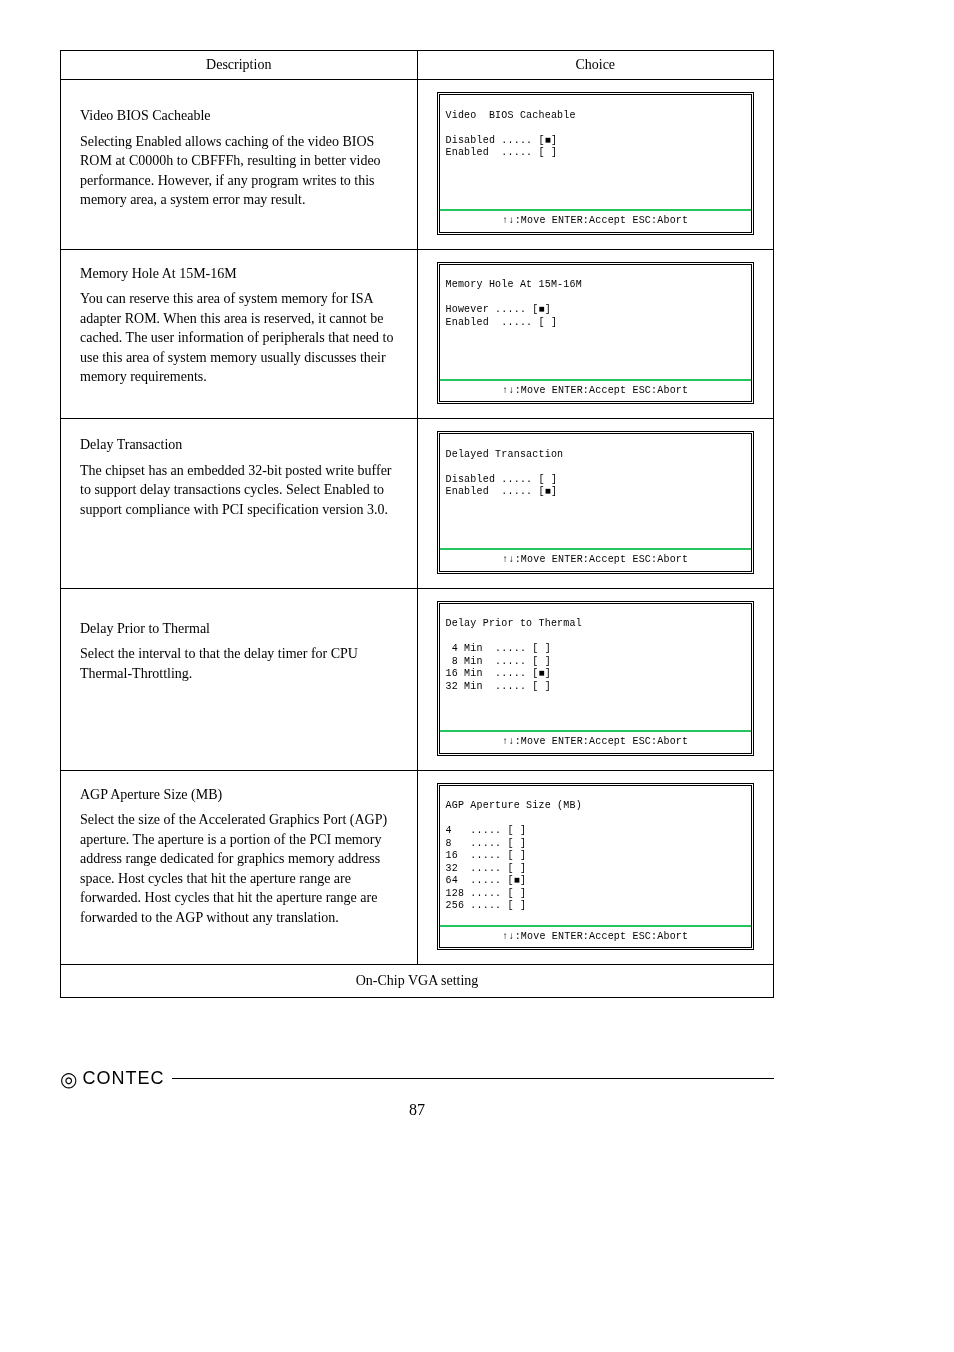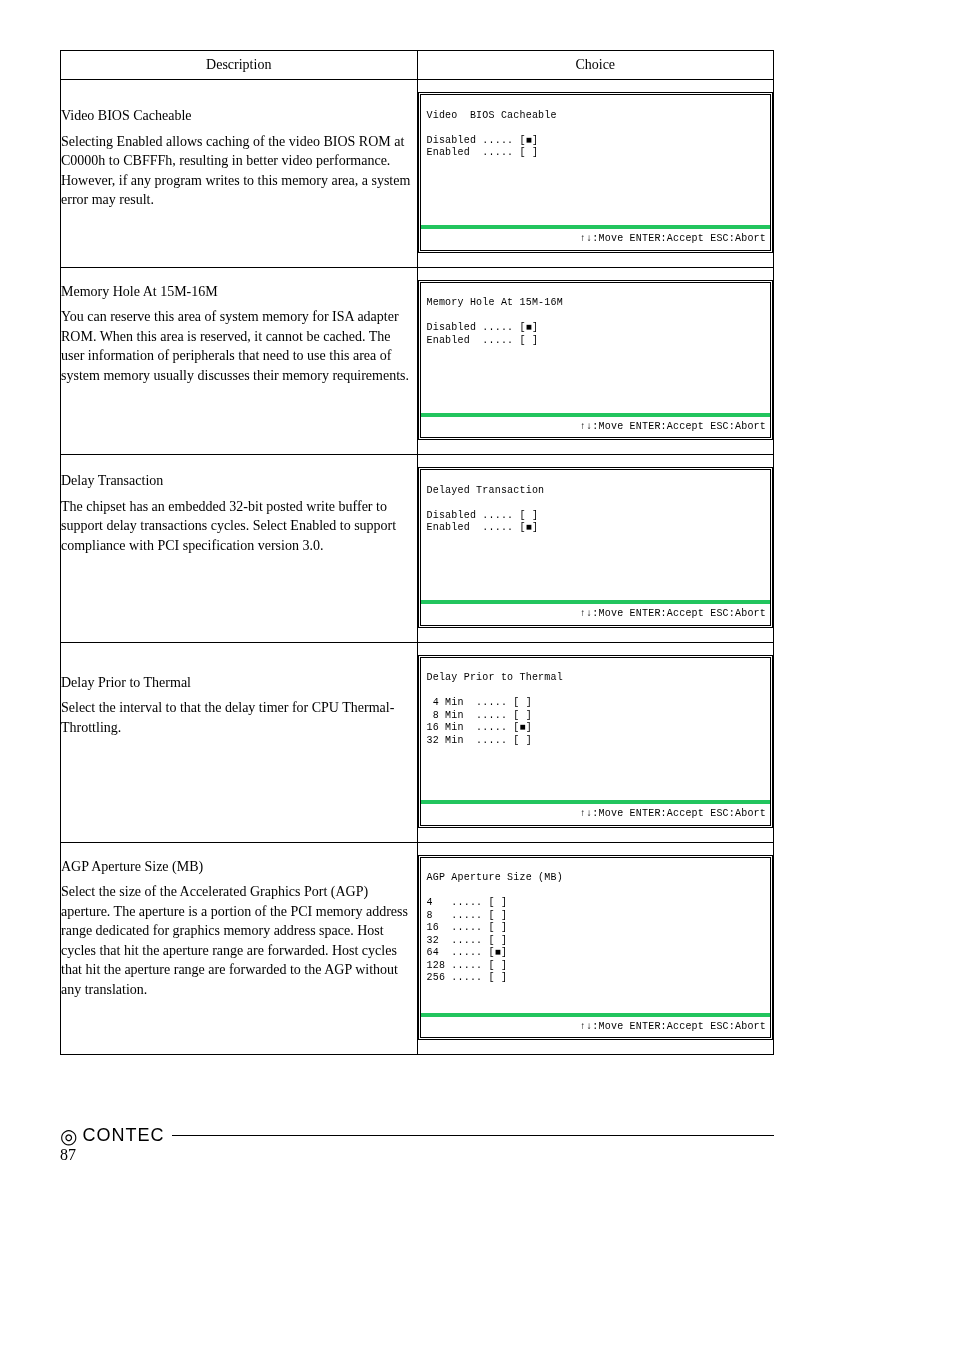--- a/index.html
+++ b/index.html
@@ -14,21 +14,21 @@
   table.main {
     border-collapse: collapse;
     width: 100%;
     table-layout: fixed;
     border-radius: 9px;
   }
   table.main > tbody > tr > td,
   table.main > thead > tr > th {
     border: 1px solid #000;
     vertical-align: top;
-    padding: 8px 0;
+    padding: 8px 19px;
   }
   table.main > thead > tr > th {
     text-align: center;
     font-weight: normal;
     font-family: "Times New Roman", serif;
     padding: 6px;
   }
   .desc p {
     margin: 6px 0;
     line-height: 1.4;
@@ -39,23 +39,23 @@
     margin: 4px 0 6px 0;
     font-family: "Courier New", monospace;
     font-size: 10px;
     white-space: pre;
     line-height: 1.25;
     box-sizing: border-box;
     padding: 2px 6px 4px 6px;
     letter-spacing: 0.2px;
   }
   .bios-footer {
-    text-align: right;
-    border-top: 4px solid #22c55e;
-    margin: 28px -6px -4px -6px;
+    text-align: center;
+    border-top: 2px solid #22c55e;
+    margin: 12px -6px -4px -6px;
     padding: 4px;
   }
   .onchip td {
     text-align: center;
     font-family: "Times New Roman", serif;
     padding: 6px;
   }
   .footer {
     margin-top: 70px;
     display: flex;
@@ -73,23 +73,24 @@
   .contec-mark {
     font-size: 20px;
     line-height: 1;
   }
   .footer-line {
     flex: 1;
     border-top: 1px solid #000;
     margin-left: 8px;
   }
   .page-no {
-    text-align: left;
+    text-align: center;
     font-family: "Times New Roman", serif;
     font-size: 16px;
+    margin-top: 12px;
   }
 </style>
 </head>
 <body>
 
 <table class="main">
   <thead>
     <tr>
       <th>Description</th>
       <th>Choice</th>
@@ -117,21 +118,21 @@
 
     <tr>
       <td class="desc">
         <p>Memory Hole At 15M-16M</p>
         <p>You can reserve this area of system memory for ISA adapter ROM.   When this area is reserved, it cannot be cached. The user information of peripherals that need to use this area of system memory usually discusses their memory requirements.</p>
       </td>
       <td>
         <div class="bios-box">
 <span>Memory Hole At 15M-16M</span>
 
-<span>Disabled ..... [■]
+<span>However ..... [■]
 Enabled  ..... [ ]</span>
 
 
 
 <div class="bios-footer">↑↓:Move ENTER:Accept ESC:Abort</div></div>
       </td>
     </tr>
 
     <tr>
       <td class="desc">
@@ -181,20 +182,23 @@
 
 <span>4   ..... [ ]
 8   ..... [ ]
 16  ..... [ ]
 32  ..... [ ]
 64  ..... [■]
 128 ..... [ ]
 256 ..... [ ]</span>
 <div class="bios-footer">↑↓:Move ENTER:Accept ESC:Abort</div></div>
       </td>
+    </tr>
+    <tr class="onchip">
+      <td colspan="2">On-Chip VGA setting</td>
     </tr>
   </tbody>
 </table>
 
 <div class="footer">
   <span class="contec-logo">
     <span class="contec-mark">◎</span>
     <span>CONTEC</span>
   </span>
   <span class="footer-line"></span>

